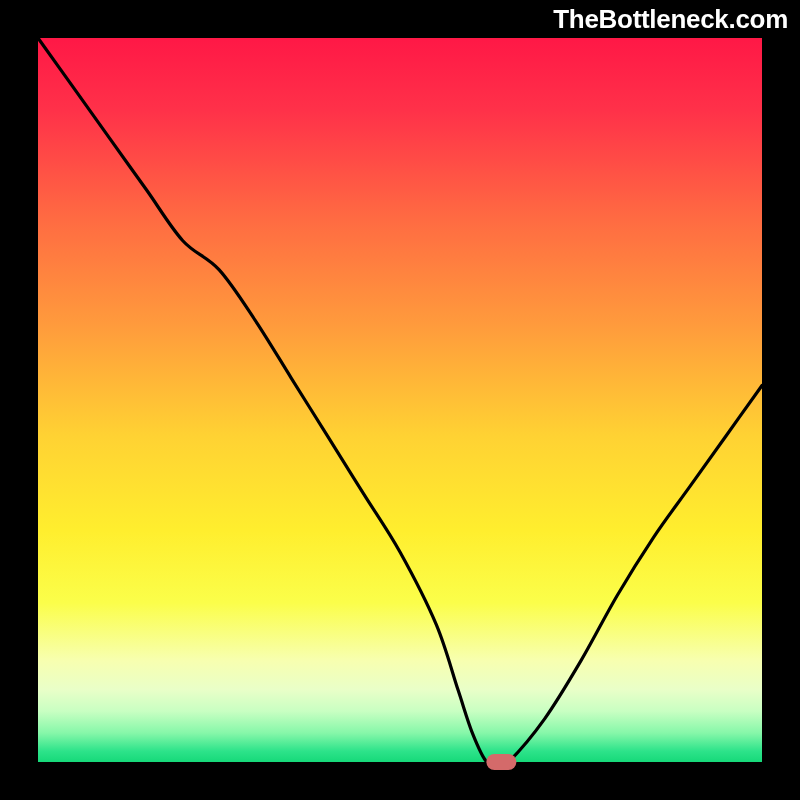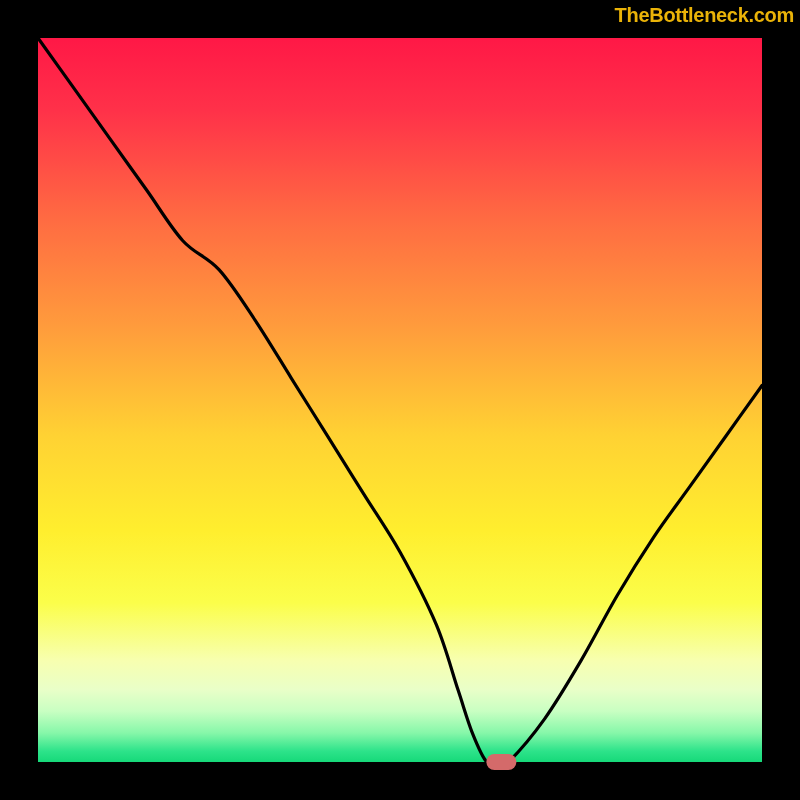--- a/index.html
+++ b/index.html
@@ -14,24 +14,24 @@
   .container {
     position: absolute;
     left: 0;
     top: 0;
     width: 800px;
     height: 800px;
   }
   .watermark {
     position: absolute;
     top: 4px;
-    right: 6px;
-    font-size: 20px;
+    right: 12px;
+    font-size: 26px;
     font-weight: 600;
-    color: #eab308;
+    color: #ffffff;
     letter-spacing: -0.3px;
     z-index: 10;
   }
   svg {
     display: block;
   }
 </style>
 </head>
 <body>
 

